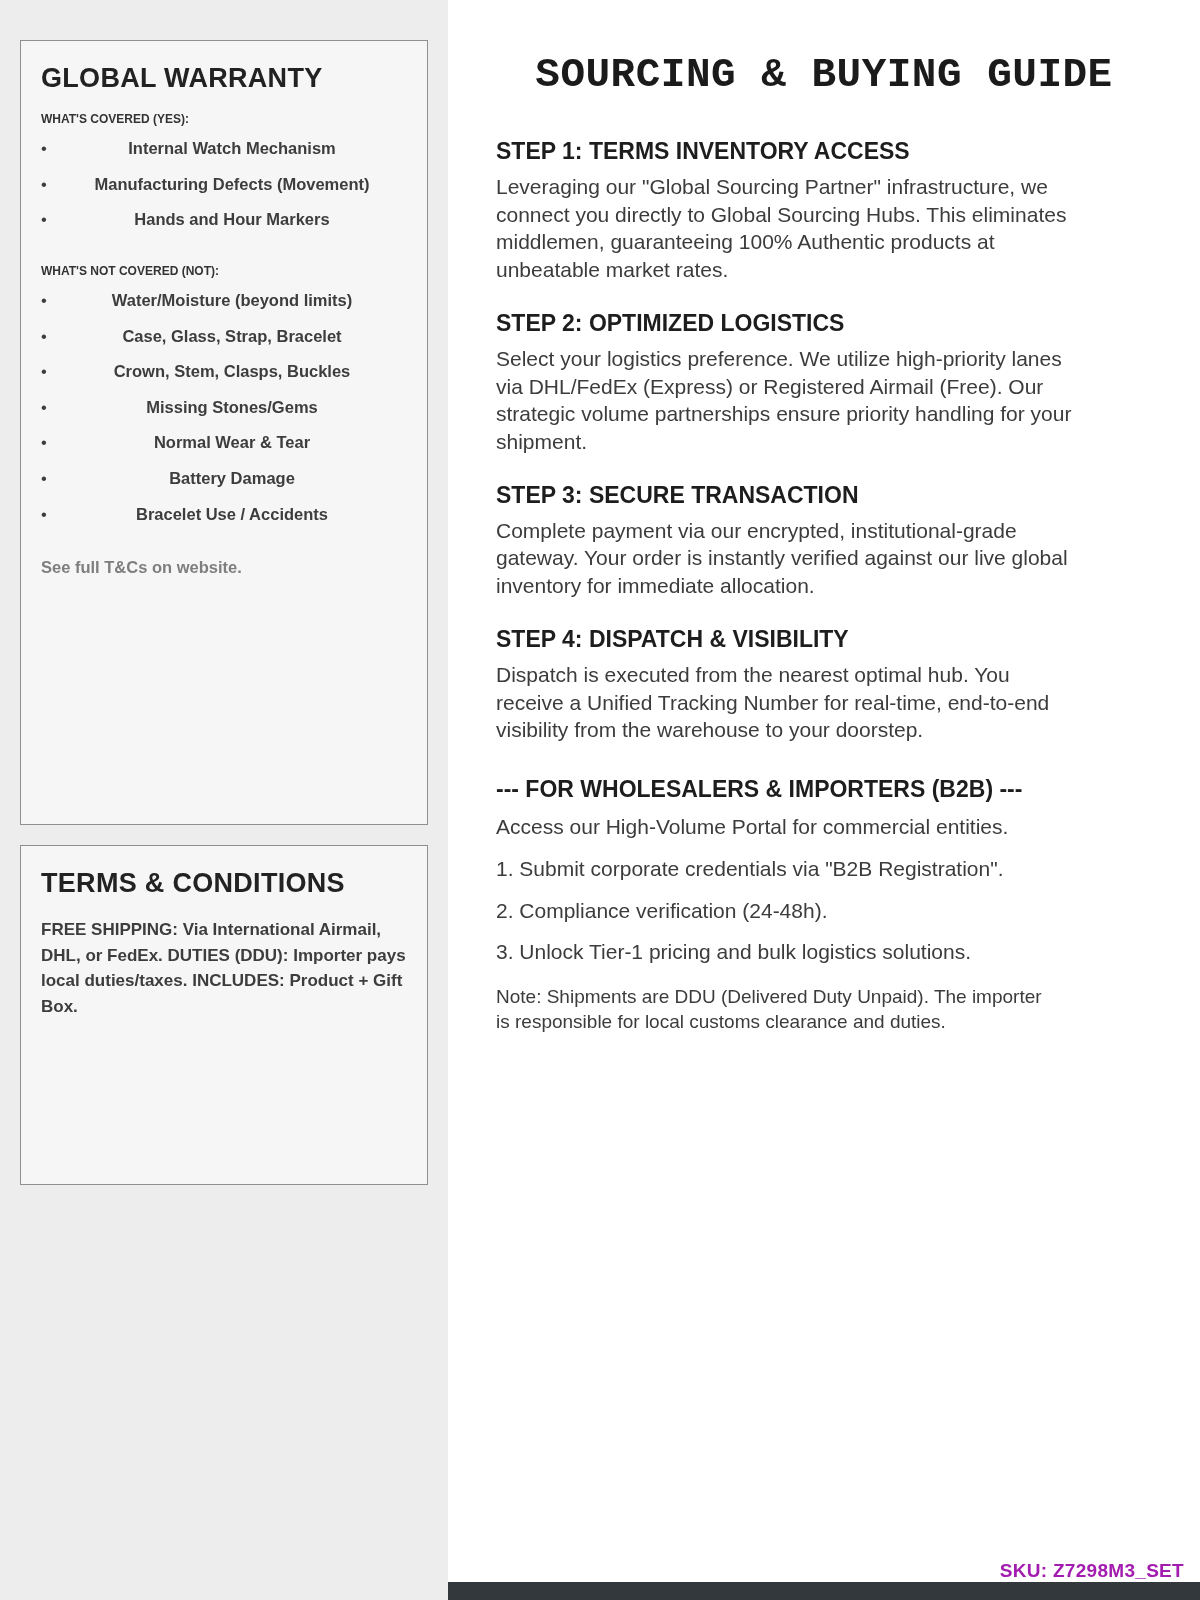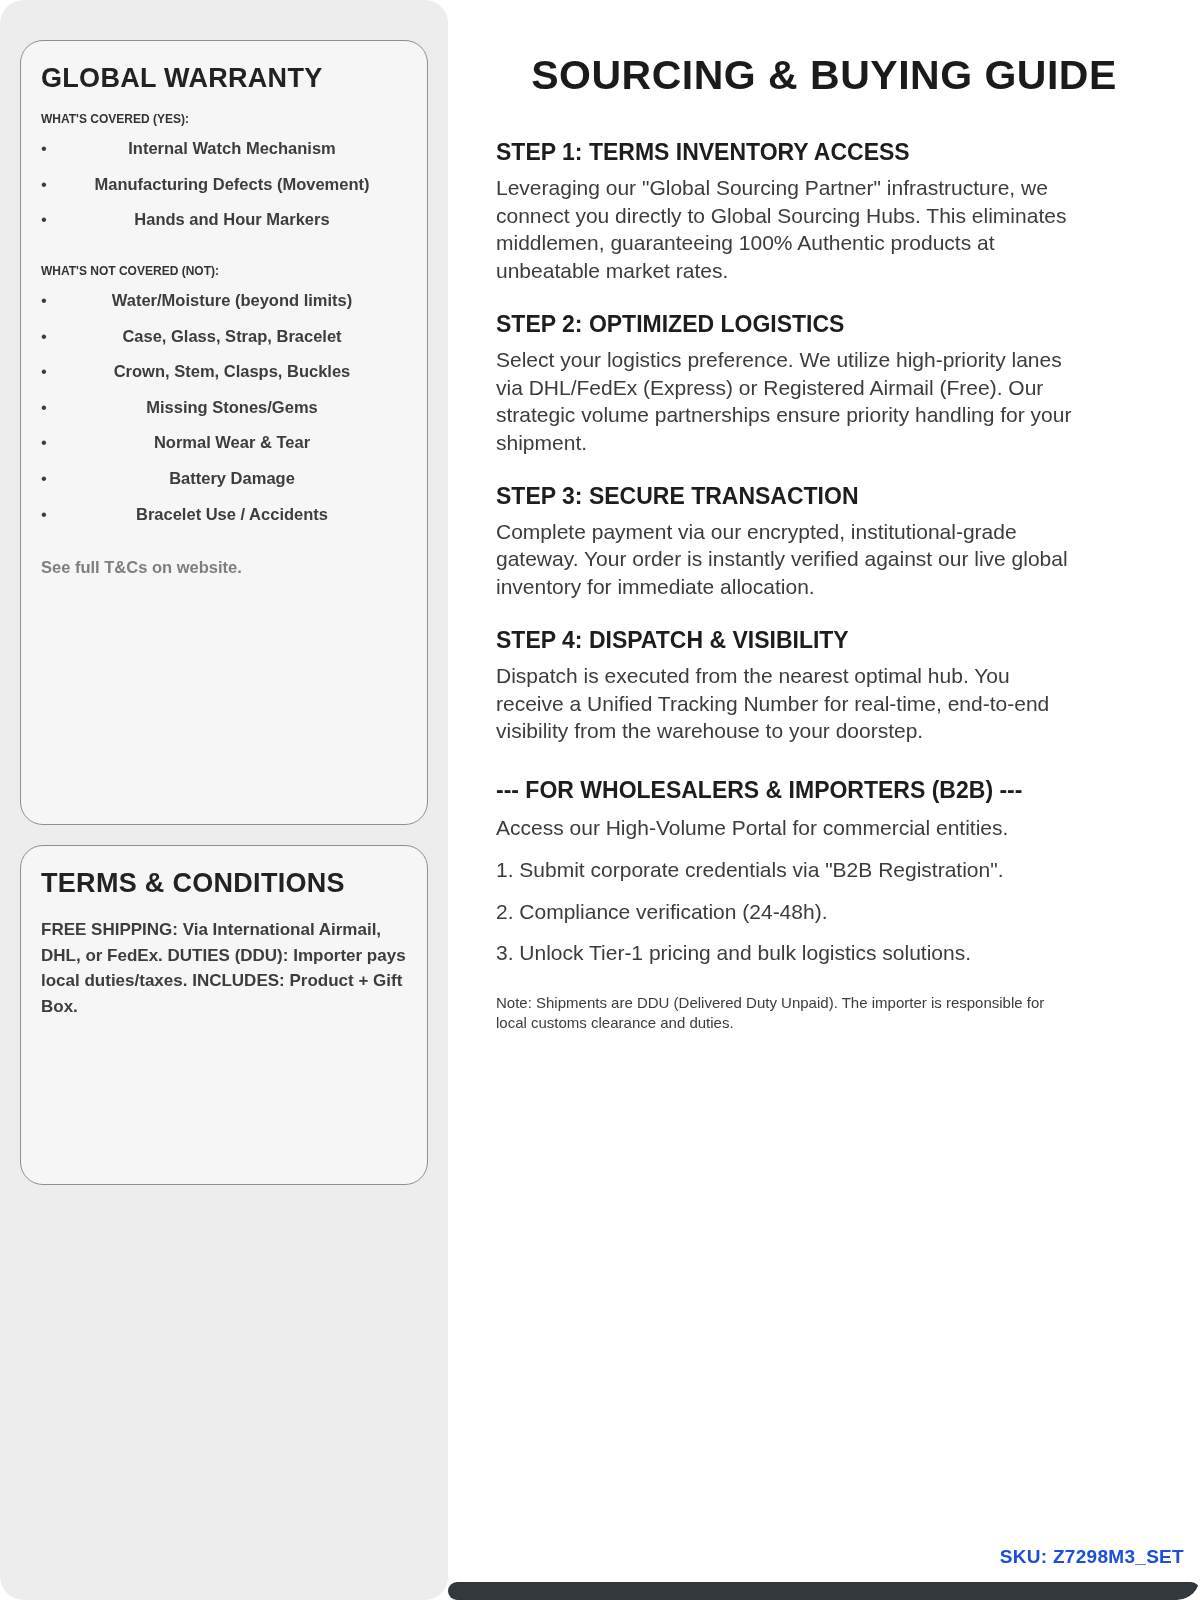--- a/index.html
+++ b/index.html
@@ -1,15 +1,15 @@
 <!DOCTYPE html>
 <html><head>
 <meta charset="utf-8">
 <style>
-  * { margin:0; padding:0; box-sizing:border-box;border-radius:23px; }
+  * { margin:0; padding:0; box-sizing:border-box; }
   html,body { background:#ffffff; }
   body { font-family:"Liberation Sans","DejaVu Sans",sans-serif; color:#3a3a3a; }
 
   .page {
     position:relative;
     width:1200px; height:1600px;
     background:#ffffff;
     display:flex;
     overflow:hidden;
   }
@@ -70,20 +70,21 @@
     flex:1;
     padding:52px 48px 0 48px;
     position:relative;
   }
   .main-title {
     font-size:41px; font-weight:800; color:#1b1b1b;
     text-align:center;
     letter-spacing:0.5px;
     margin-bottom:40px;
     font-weight:bold;
+    font-family:Liberation Mono, monospace;
   }
   .step { margin-bottom:26px; }
   .step-heading {
     font-size:23px; font-weight:700; color:#1d1d1d;
     margin-bottom:8px;
   }
   .step-body {
     font-size:21px; color:#3c3c3c;
     line-height:1.32;
     max-width:580px;
@@ -91,30 +92,30 @@
   }
   .b2b-heading {
     font-size:23px; font-weight:700; color:#1d1d1d;
     margin-top:32px; margin-bottom:10px;
   }
   .b2b-intro, .b2b-item {
     font-size:21px; color:#3c3c3c; line-height:1.32;
     max-width:580px; margin-bottom:14px; font-weight:500;
   }
   .b2b-note {
-    font-size:15px; color:#3c3c3c; line-height:1.32;
-    max-width:560px; margin-top:26px; font-weight:500;
+    font-size:19px; color:#3c3c3c; line-height:1.32;
+    max-width:560px; margin-top:18px; font-weight:500;
   }
 
   
   .sku {
     position:absolute;
-    right:16px; bottom:32px;
+    right:16px; bottom:18px;
     font-size:19px; font-weight:700;
-    color:#1d4ed8;
+    color:#a21caf;
     letter-spacing:0.3px;
   }
   .bottom-bar {
     position:absolute;
     left:448px; right:0; bottom:0;
     height:18px;
     background:#33383c;
   }
 </style>
 </head>

